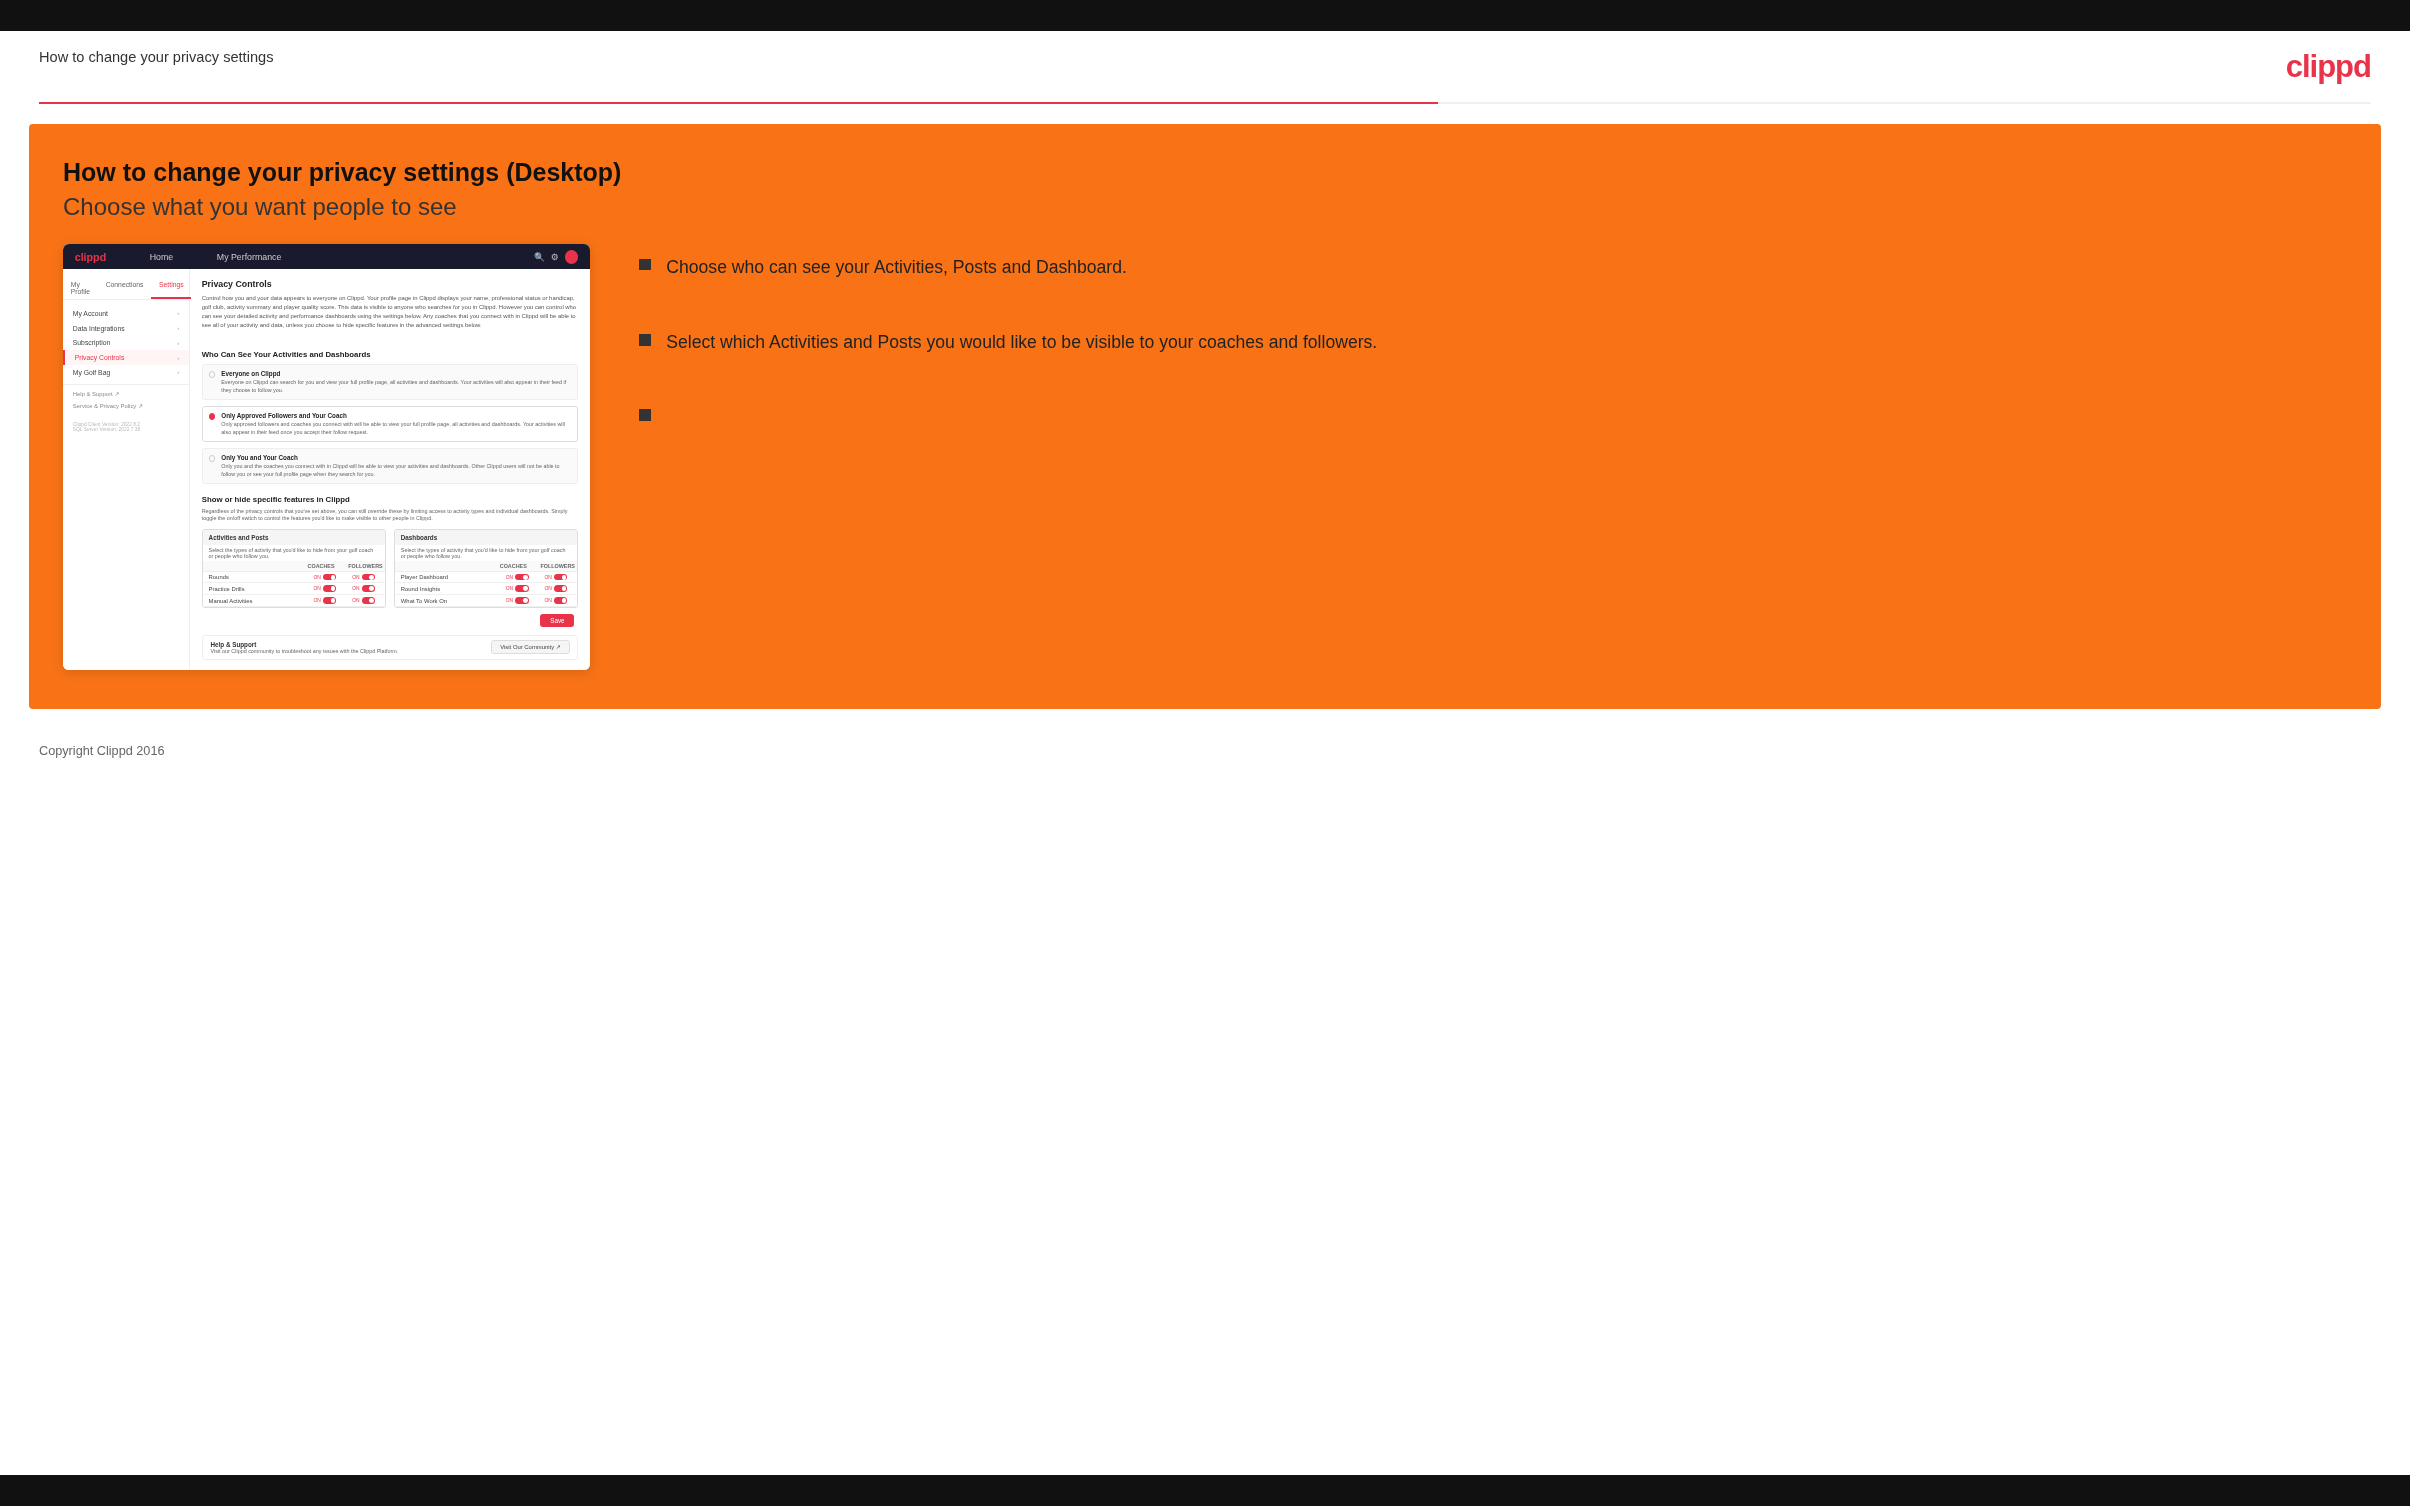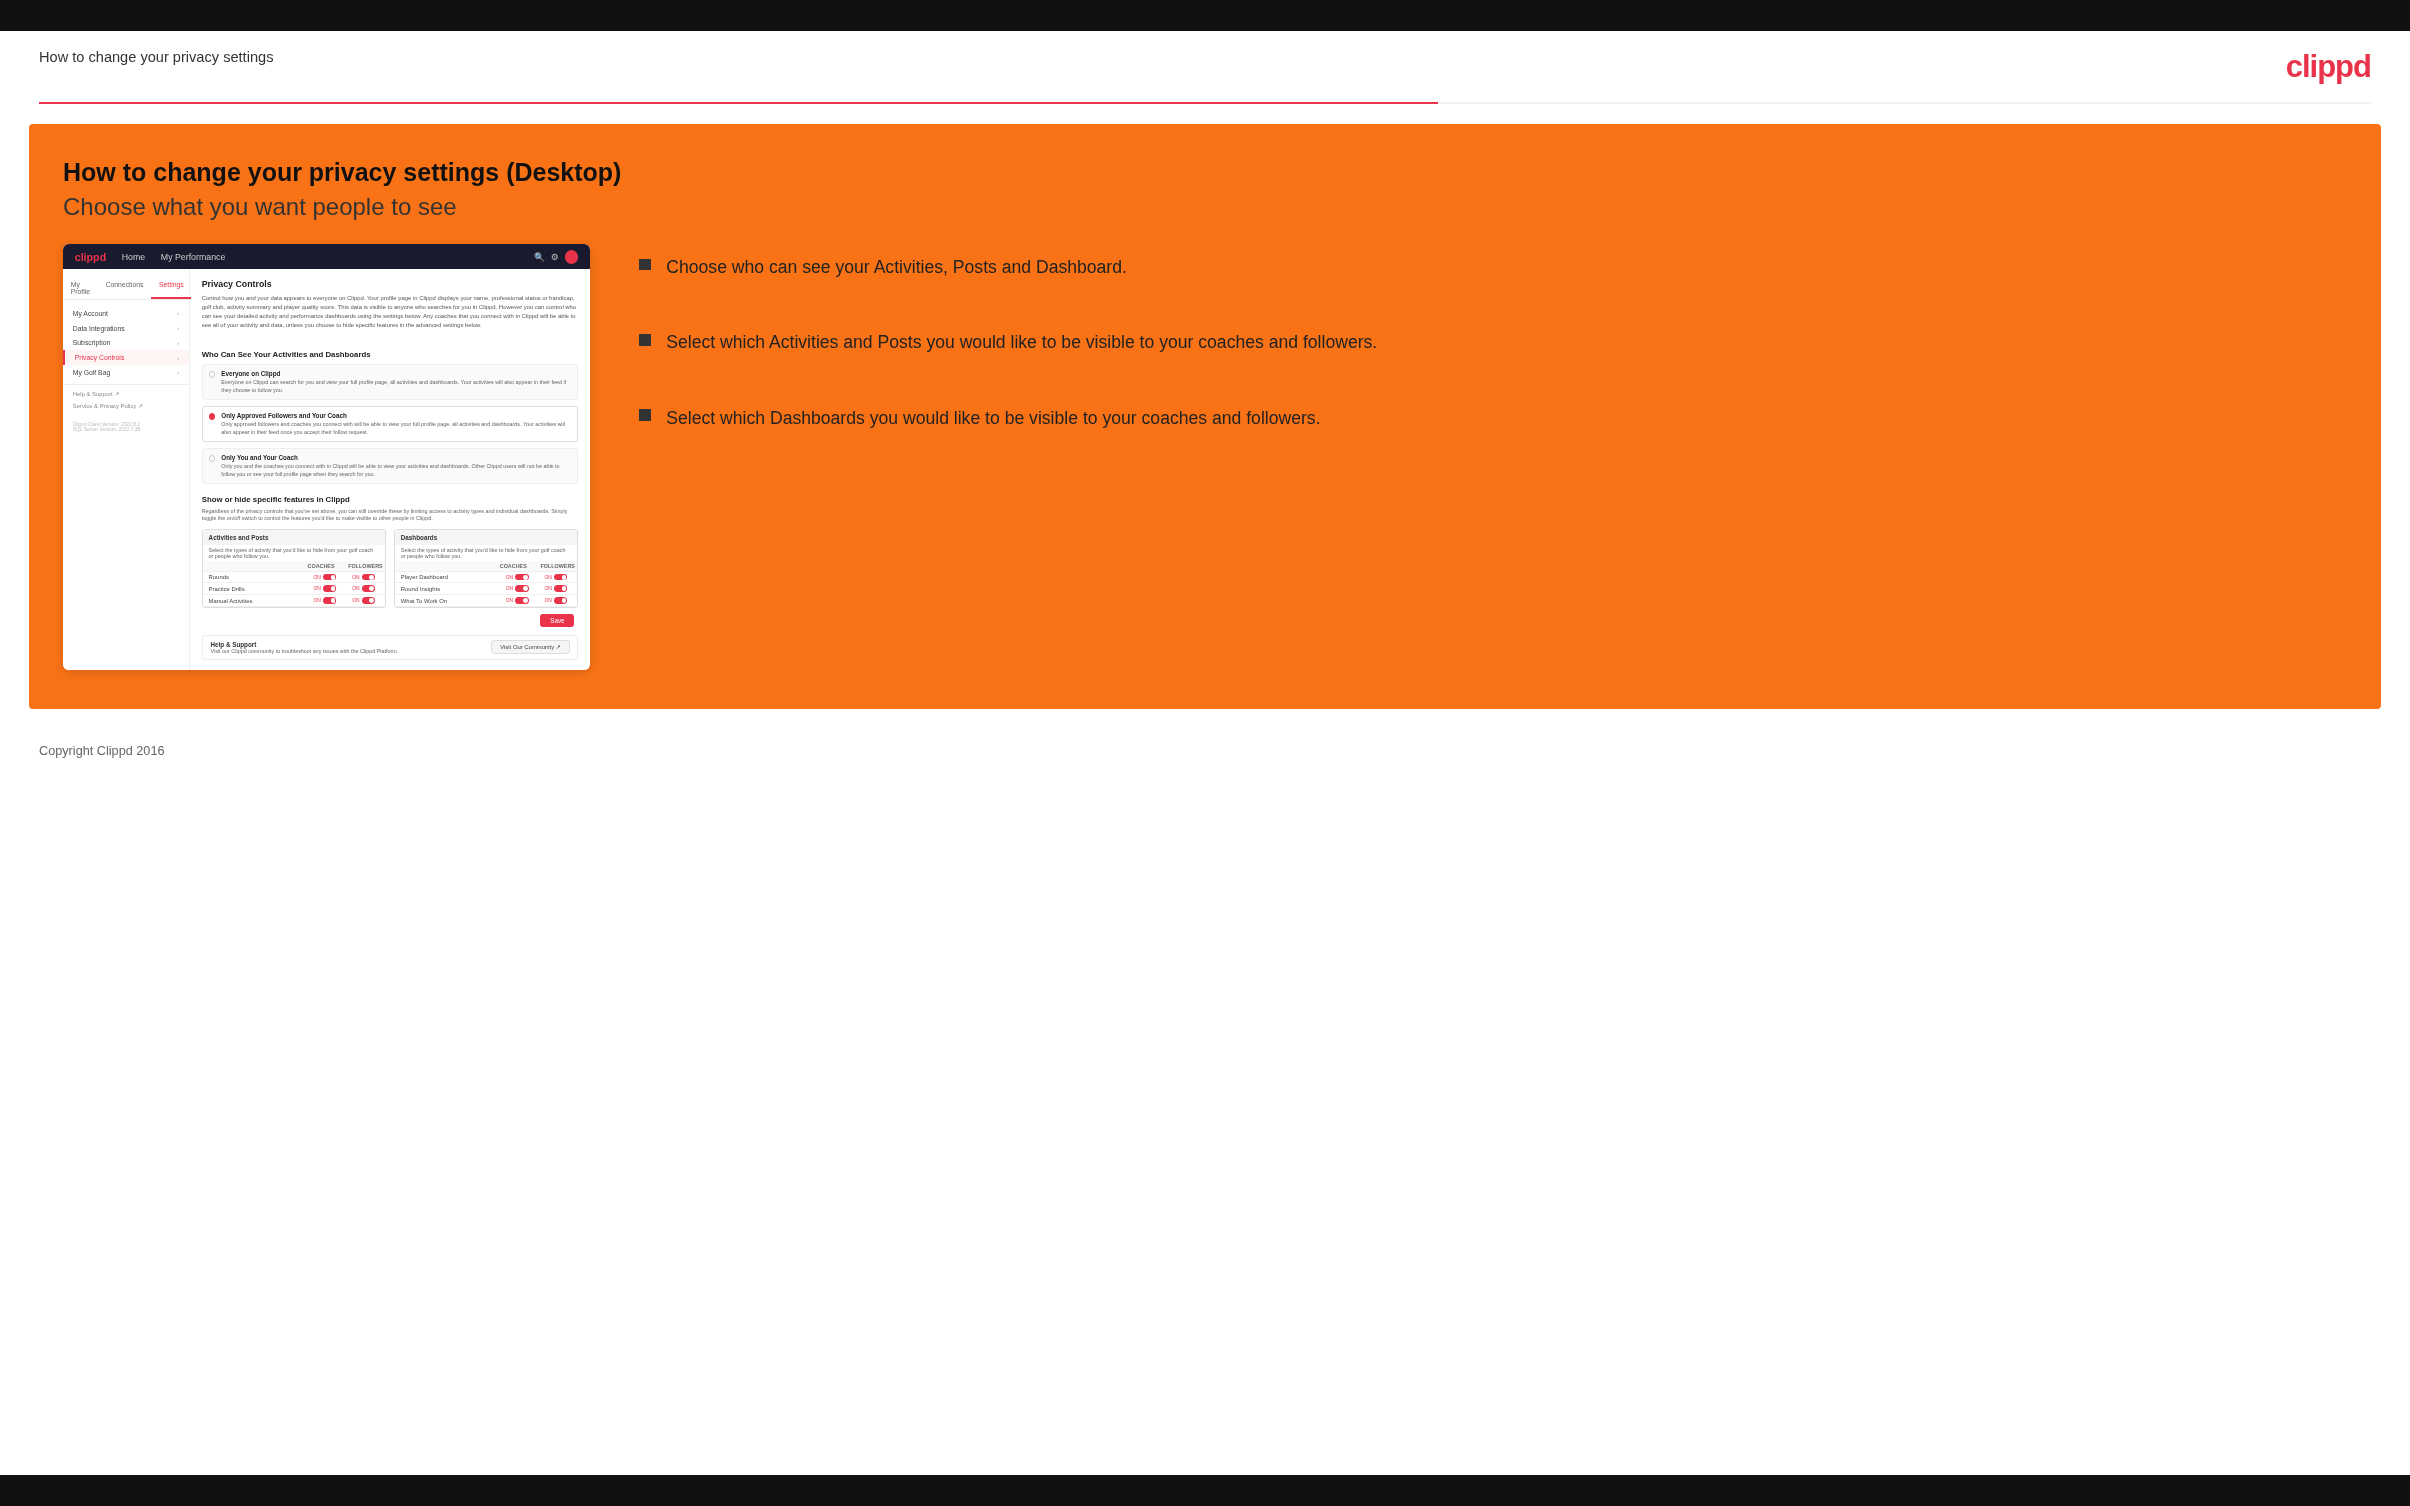--- a/index.html
+++ b/index.html
@@ -89,20 +89,21 @@
       gap: 15.6px;
     }
     .mockup-logo {
       font-size: 10.7px;
       font-weight: 800;
       color: #e8334a;
     }
     .mockup-nav-item {
       font-size: 8.8px;
       color: #ccc;
+      margin-left: 28px;
     }
     .mockup-nav-icons {
       margin-left: auto;
       display: flex;
       gap: 5.9px;
       align-items: center;
     }
     .mockup-icon-circle {
       width: 13.7px;
       height: 13.7px;
@@ -664,21 +665,20 @@
         <li class="bullet-item">
           <div class="bullet-square"></div>
           <span class="bullet-text">Choose who can see your Activities, Posts and Dashboard.</span>
         </li>
         <li class="bullet-item">
           <div class="bullet-square"></div>
           <span class="bullet-text">Select which Activities and Posts you would like to be visible to your coaches and followers.</span>
         </li>
         <li class="bullet-item">
           <div class="bullet-square"></div>
-          <span class="bullet-text">Select which Dashboards you would like to be visible to your coaches and followers.</span>
         </li>
       </ul>
     </div>
 
   </div>
 </div>
 
 <div class="footer">
   <span>Copyright Clippd 2016</span>
 </div>

